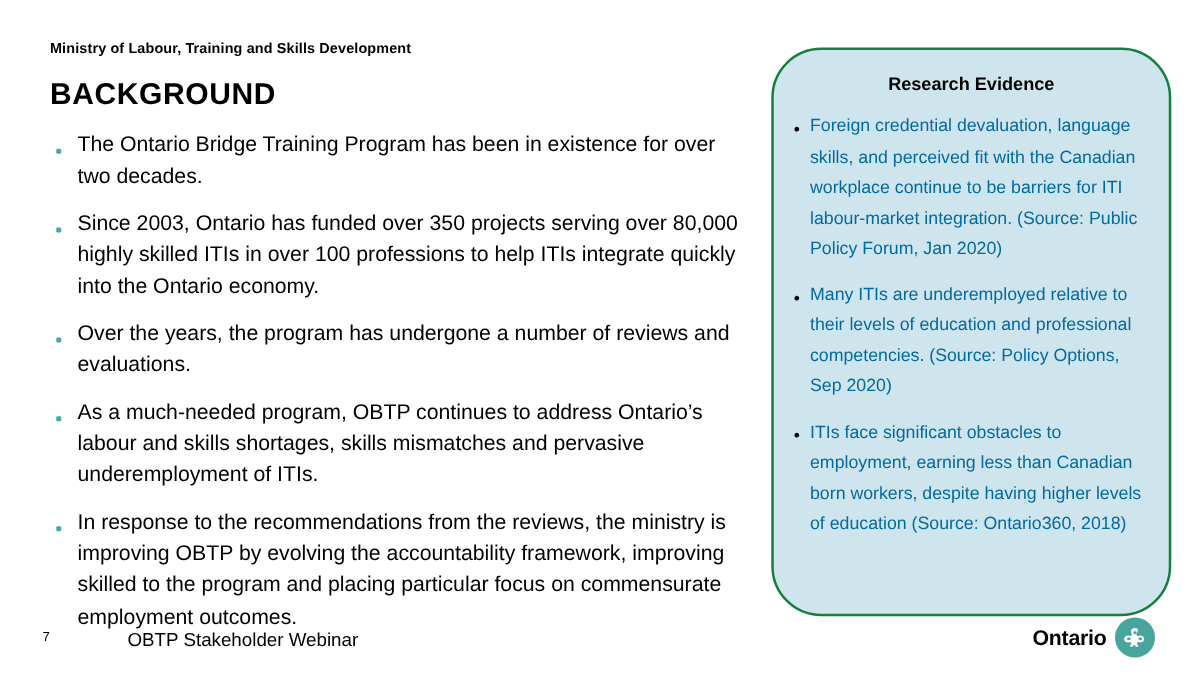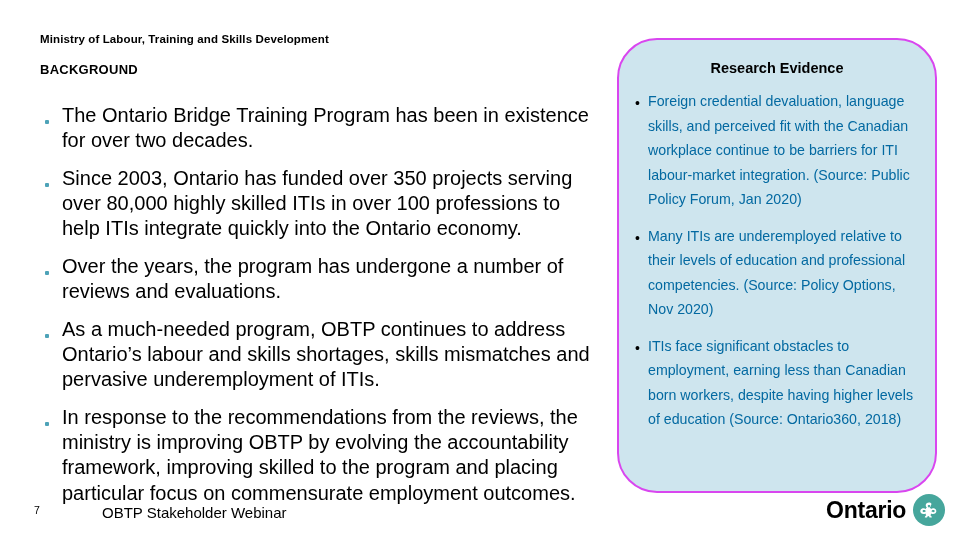--- a/index.html
+++ b/index.html
@@ -33,21 +33,21 @@
     font-weight: bold;
     letter-spacing: 0.01em;
     color: #000000;
     white-space: nowrap;
   }
 
   .slide-title {
     position: absolute;
     left: 40px;
     top: 62px;
-    font-size: 13px;
+    font-size: 24px;
     font-weight: bold;
     letter-spacing: 0.02em;
     color: #000000;
     white-space: nowrap;
   }
 
   
   .body-col {
     position: absolute;
     left: 40px;
@@ -72,35 +72,35 @@
   .bullet-marker span {
     display: inline-block;
     width: 4px;
     height: 4px;
     background: #4ea3b8;
     border-radius: 1px;
   }
 
   .bullet-text {
     flex: 1 1 auto;
-    font-size: 20px;
+    font-size: 17px;
     line-height: 25.2px;
     color: #000000;
   }
 
   
   .callout {
     position: absolute;
     left: 617px;
     top: 38px;
     width: 320px;
     height: 455px;
     box-sizing: border-box;
     background: #cee5ee;
-    border: 2px solid #d946ef;
+    border: 2px solid #15803d;
     border-radius: 40px;
   }
 
   .callout-title {
     text-align: center;
     font-size: 14.5px;
     font-weight: bold;
     color: #000000;
     margin-top: 20px;
   }
@@ -153,21 +153,21 @@
 
   .ontario-logo {
     position: absolute;
     left: 826px;
     top: 494px;
     display: flex;
     align-items: center;
     gap: 7px;
   }
   .ontario-word {
-    font-size: 23px;
+    font-size: 17px;
     font-weight: bold;
     letter-spacing: -0.01em;
     color: #000000;
     line-height: 1;
   }
   .ontario-mark {
     width: 32px;
     height: 32px;
     border-radius: 50%;
     background: #46a69c;
@@ -219,21 +219,21 @@
 
     <div class="callout-body">
 
       <div class="callout-row">
         <div class="callout-marker">•</div>
         <div class="callout-text">Foreign credential devaluation, language skills, and perceived fit with the Canadian workplace continue to be barriers for ITI labour-market integration. (Source: Public Policy Forum, Jan 2020)</div>
       </div>
 
       <div class="callout-row">
         <div class="callout-marker">•</div>
-        <div class="callout-text">Many ITIs are underemployed relative to their levels of education and professional competencies. (Source: Policy Options, Nov 2020)</div>
+        <div class="callout-text">Many ITIs are underemployed relative to their levels of education and professional competencies. (Source: Policy Options, Sep 2020)</div>
       </div>
 
       <div class="callout-row">
         <div class="callout-marker">•</div>
         <div class="callout-text">ITIs face significant obstacles to employment, earning less than Canadian born workers, despite having higher levels of education (Source: Ontario360, 2018)</div>
       </div>
 
     </div>
   </div>
 

